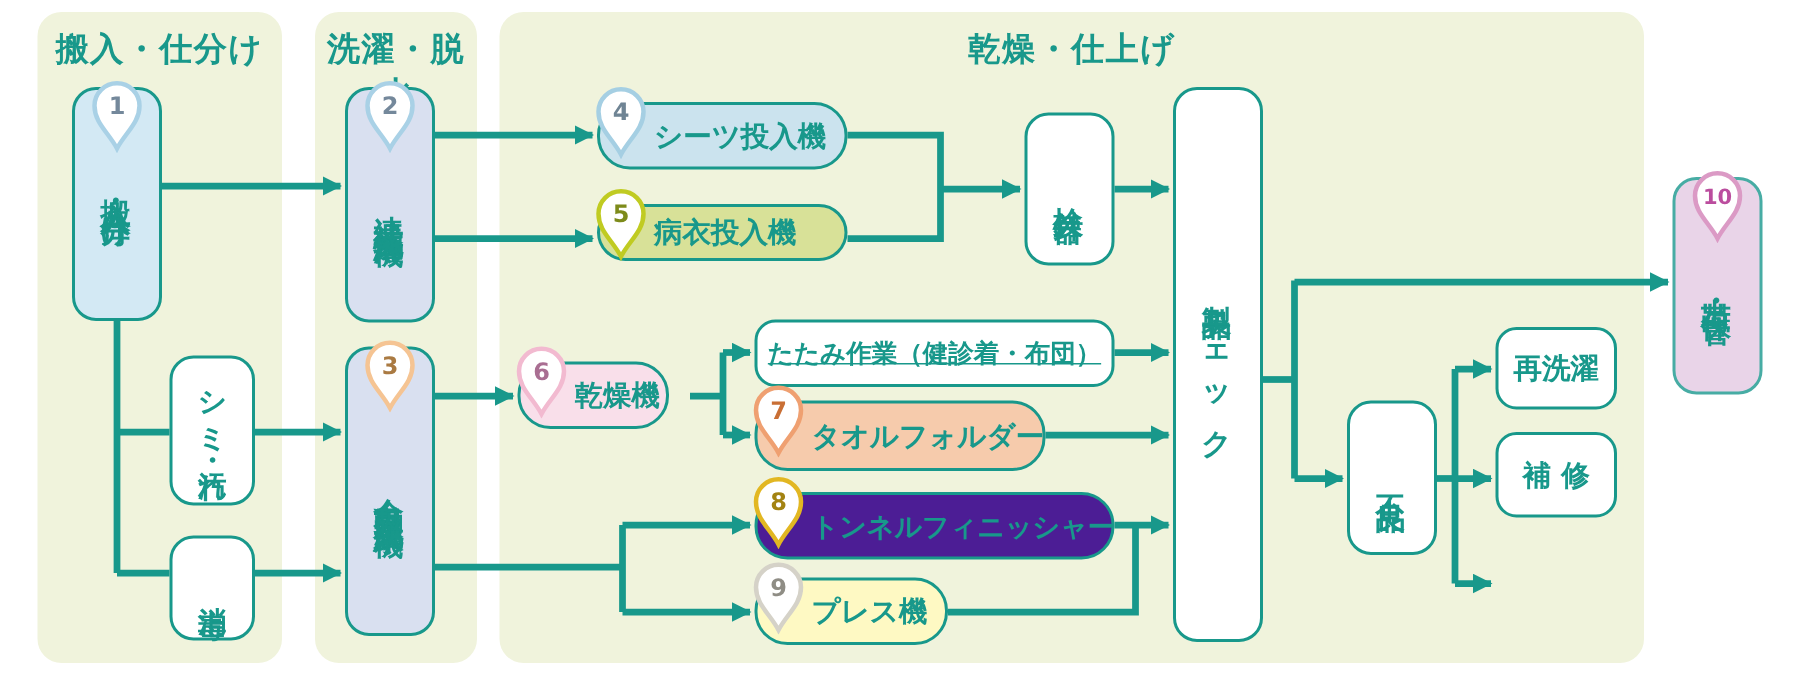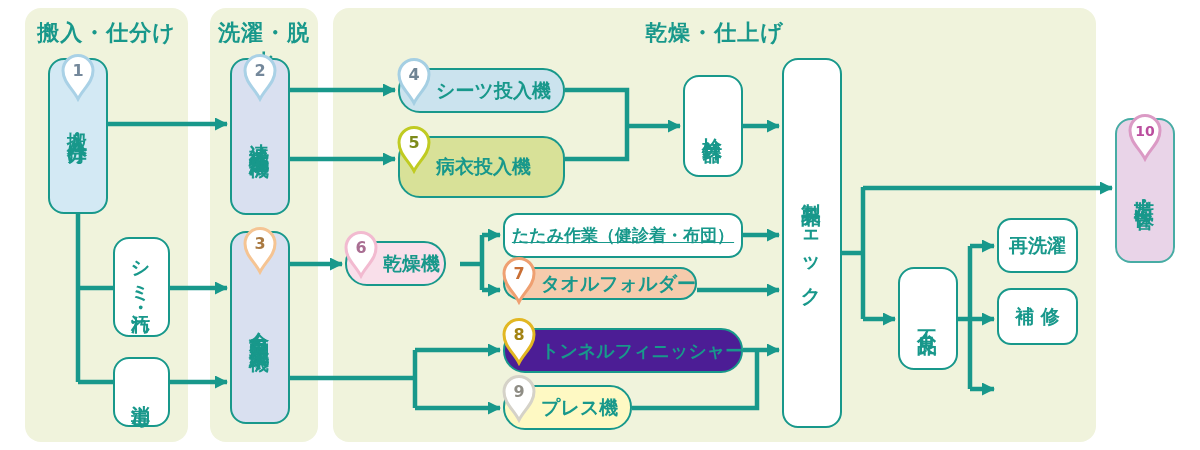--- a/index.html
+++ b/index.html
@@ -93,35 +93,35 @@
       <path d="M19,47 C13.5,36.5 4,30 4,18.5 A15,15 0 1 1 34,18.5 C34,30 24.5,36.5 19,47 Z" fill="#ffffff" stroke="#f5c493" stroke-width="3"></path>
       <text x="19" y="24" text-anchor="middle" font-size="16" fill="#aa7a42">3</text>
     </svg>
     <div class="node pin-left" style="left: 398px; top: 68px; width: 167px; height: 45px; background: rgb(203, 227, 238); font-size: 19px;">
       <span class="label">シーツ投入機</span>
     </div>
     <svg class="pin" width="38" height="50" viewBox="0 0 38 50" style="left: 395px; top: 56px;">
       <path d="M19,47 C13.5,36.5 4,30 4,18.5 A15,15 0 1 1 34,18.5 C34,30 24.5,36.5 19,47 Z" fill="#ffffff" stroke="#a5cfe3" stroke-width="3"></path>
       <text x="19" y="24" text-anchor="middle" font-size="16" fill="#6f8494">4</text>
     </svg>
-    <div class="node pin-left" style="left: 398px; top: 136px; width: 167px; height: 62px; background: rgb(216, 225, 152); font-size: 19px;">
+    <div class="node pin-left" style="left: 398px; top: 136px; width: 167px; height: 38px; background: rgb(216, 225, 152); font-size: 19px;">
       <span class="label">病衣投入機</span>
     </div>
     <svg class="pin" width="38" height="50" viewBox="0 0 38 50" style="left: 395px; top: 124px;">
       <path d="M19,47 C13.5,36.5 4,30 4,18.5 A15,15 0 1 1 34,18.5 C34,30 24.5,36.5 19,47 Z" fill="#ffffff" stroke="#c0cb22" stroke-width="3"></path>
       <text x="19" y="24" text-anchor="middle" font-size="16" fill="#7d8b1a">5</text>
     </svg>
     <div class="node pin-left" style="left: 345px; top: 241px; width: 101px; height: 45px; background: rgb(249, 223, 234); font-size: 19px;">
       <span class="label">乾燥機</span>
     </div>
     <svg class="pin" width="38" height="50" viewBox="0 0 38 50" style="left: 342px; top: 229px;">
       <path d="M19,47 C13.5,36.5 4,30 4,18.5 A15,15 0 1 1 34,18.5 C34,30 24.5,36.5 19,47 Z" fill="#ffffff" stroke="#f2bad0" stroke-width="3"></path>
       <text x="19" y="24" text-anchor="middle" font-size="16" fill="#a96e92">6</text>
     </svg>
-    <div class="node pin-left" style="left: 503px; top: 267px; width: 194px; height: 33px; background: rgb(246, 203, 172); font-size: 19px;">
+    <div class="node pin-left" style="left: 503px; top: 267px; width: 194px; height: 47px; background: rgb(246, 203, 172); font-size: 19px;">
       <span class="label">タオルフォルダー</span>
     </div>
     <svg class="pin" width="38" height="50" viewBox="0 0 38 50" style="left: 500px; top: 255px;">
       <path d="M19,47 C13.5,36.5 4,30 4,18.5 A15,15 0 1 1 34,18.5 C34,30 24.5,36.5 19,47 Z" fill="#ffffff" stroke="#efa071" stroke-width="3"></path>
       <text x="19" y="24" text-anchor="middle" font-size="16" fill="#c96f35">7</text>
     </svg>
     <div class="node pin-left" style="left: 503px; top: 328px; width: 240px; height: 45px; background: #4c1d95; font-size: 18px;">
       <span class="label">トンネルフィニッシャー</span>
     </div>
     <svg class="pin" width="38" height="50" viewBox="0 0 38 50" style="left: 500px; top: 316px;">

